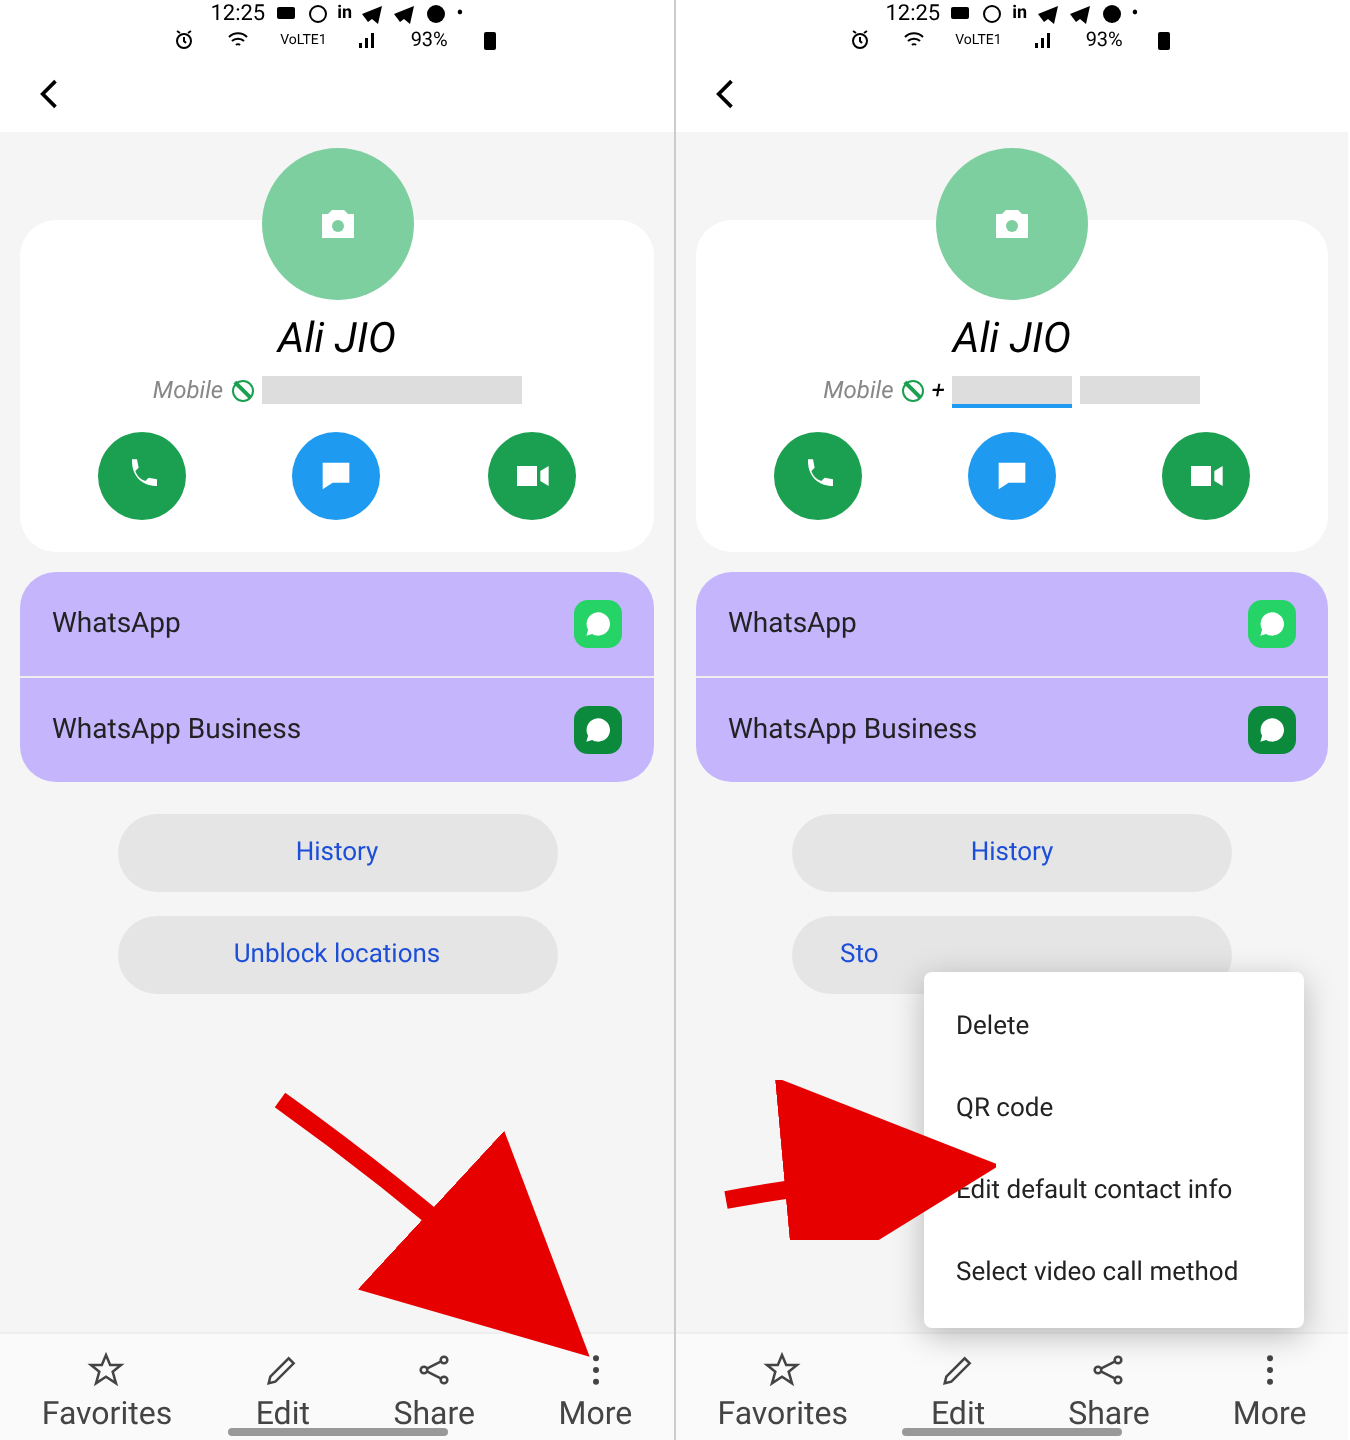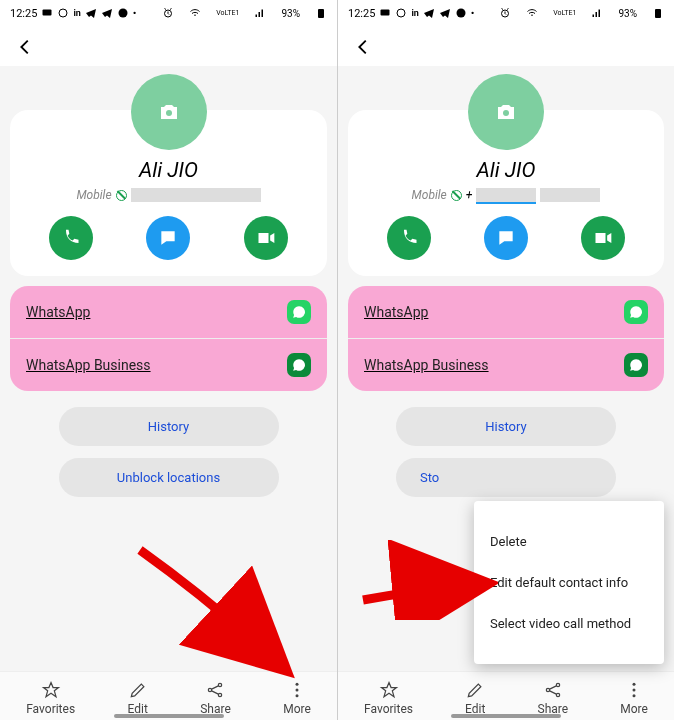--- a/index.html
+++ b/index.html
@@ -21,20 +21,21 @@
   .phone + .phone { border-left: 1px solid #ccc; }
   .status-bar {
     height: 26px;
     background: #fff;
     display: flex;
     align-items: center;
     justify-content: space-between;
     padding: 0 10px;
     font-size: 11px;
     color: #000;
+    flex-direction: column;
   }
   .status-left { display: flex; align-items: center; gap: 4px; }
   .status-right { display: flex; align-items: center; gap: 15px; font-size:10px;}
   .status-bar svg { width: 12px; height: 12px; }
   .back-row {
     background: #fff;
     padding: 10px 14px 4px;
   }
   .back-row svg { width: 22px; height: 22px; }
   .header-area {
@@ -75,24 +76,23 @@
   }
   .action-btn {
     width: 44px; height: 44px; border-radius: 50%;
     display: flex; align-items: center; justify-content: center;
   }
   .btn-green { background: #1aa050; }
   .btn-blue { background: #1e9bf0; }
   .action-btn svg { width: 20px; height: 20px; }
   .app-list {
     margin: 10px 10px 0;
-    background: #f9a8d4;
+    background: #c4b5fd;
     border-radius: 18px;
     overflow: hidden;
-    text-decoration: underline;
   }
   .app-item {
     display: flex; align-items: center; justify-content: space-between;
     padding: 14px 16px;
     font-size: 14px; color: #222;
   }
   .app-item + .app-item { border-top: 1px solid #eee; }
   .wa-icon {
     width: 24px; height: 24px; border-radius: 7px;
     display: flex; align-items: center; justify-content: center;
@@ -113,36 +113,36 @@
   }
   .bottom-bar {
     position: absolute; bottom: 0; left: 0; right: 0;
     background: #fafafa;
     border-top: 1px solid #eee;
     display: flex; justify-content: space-around;
     padding: 8px 0 4px;
   }
   .bottom-item {
     display: flex; flex-direction: column; align-items: center;
-    font-size: 12px; color: #444; gap: 2px;
+    font-size: 16px; color: #444; gap: 2px;
   }
   .bottom-item svg { width: 20px; height: 20px; }
   .nav-handle {
     position:absolute; bottom:2px; left:50%; transform:translateX(-50%);
     width:110px; height:4px; background:#999; border-radius:2px;
   }
   .popup {
     position: absolute;
-    right: 10px;
+    right: 22px;
     bottom: 56px;
     width: 190px;
     background: #fff;
     border-radius: 4px;
     box-shadow: 0 4px 16px rgba(0,0,0,0.25);
-    padding: 20px 0;
+    padding: 7px 0;
     z-index: 30;
   }
   .popup-item {
     padding: 13px 16px;
     font-size: 13px;
     color: #222;
   }
   .arrow {
     position: absolute;
     z-index: 40;
@@ -411,20 +411,21 @@
     </div>
   </div>
 
   <div class="pill-area">
     <div class="pill">History</div>
     <div class="pill" style="text-align:left; padding-left:24px;"><span>Sto</span></div>
   </div>
 
   <div class="popup">
     <div class="popup-item">Delete</div>
+    <div class="popup-item">QR code</div>
     <div class="popup-item">Edit default contact info</div>
     <div class="popup-item">Select video call method</div>
   </div>
 
   <div class="bottom-bar">
     <div class="bottom-item">
       <svg viewBox="0 0 24 24" fill="none" stroke="#444" stroke-width="1.5">
           <path d="M12 3l2.5 6H21l-5 4 2 7-6-4-6 4 2-7-5-4h6.5z"></path>
         </svg>
       <span>Favorites</span>

